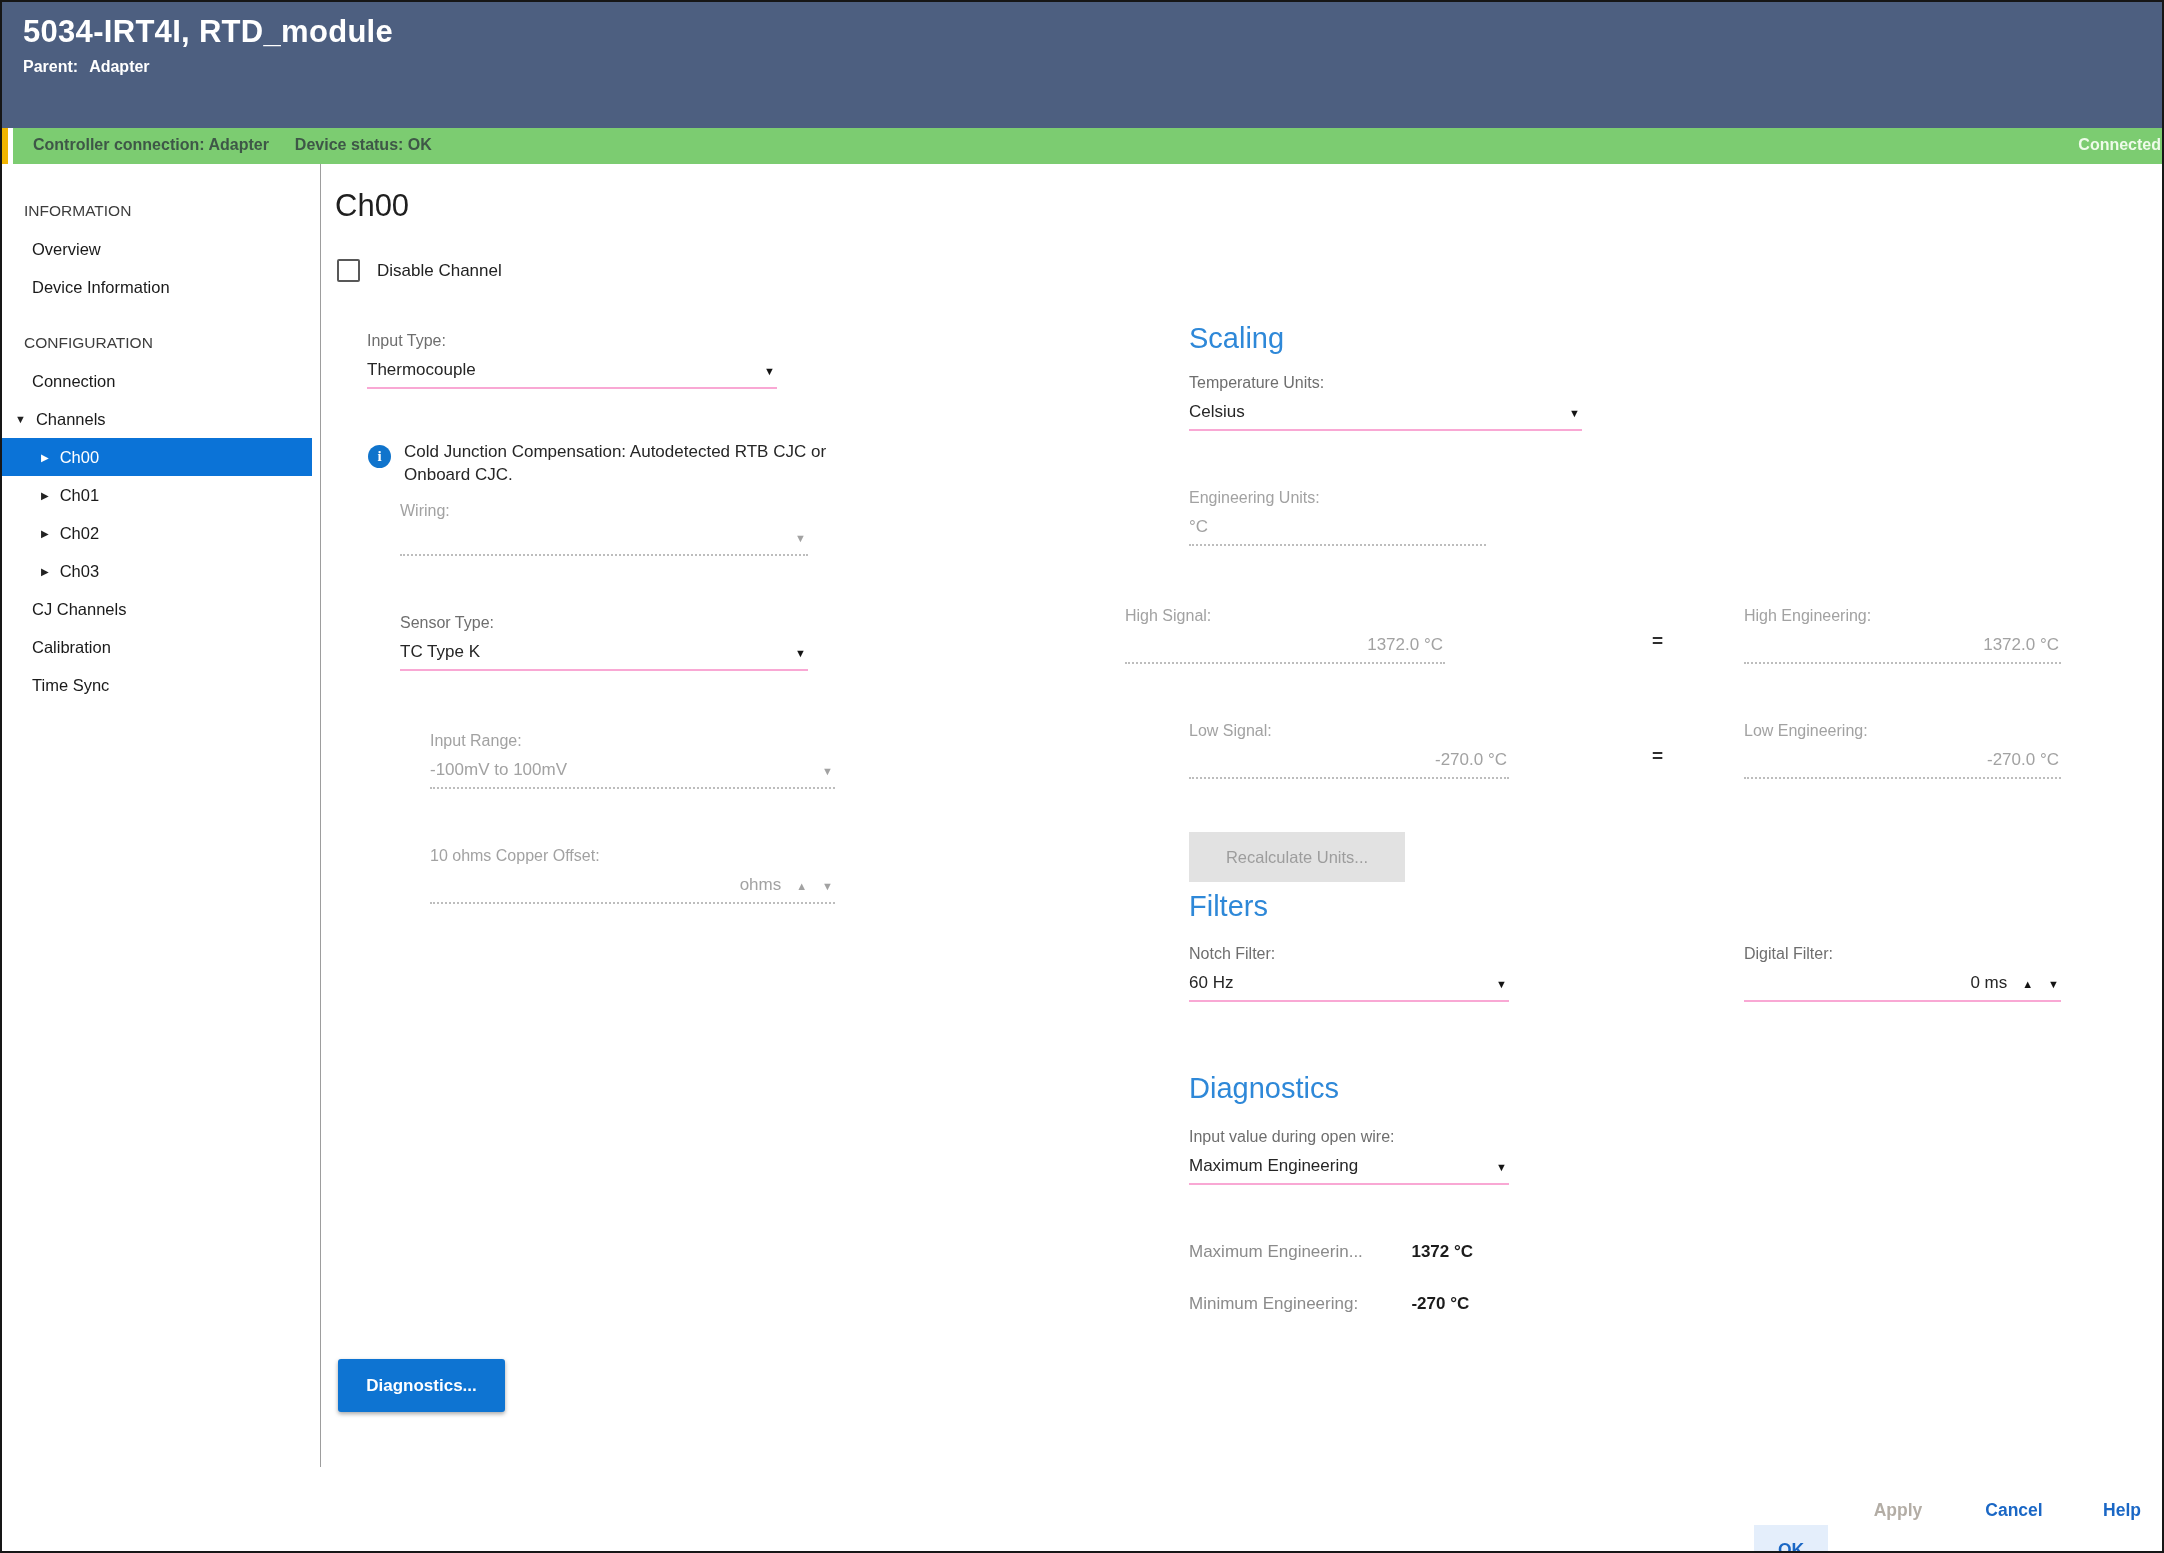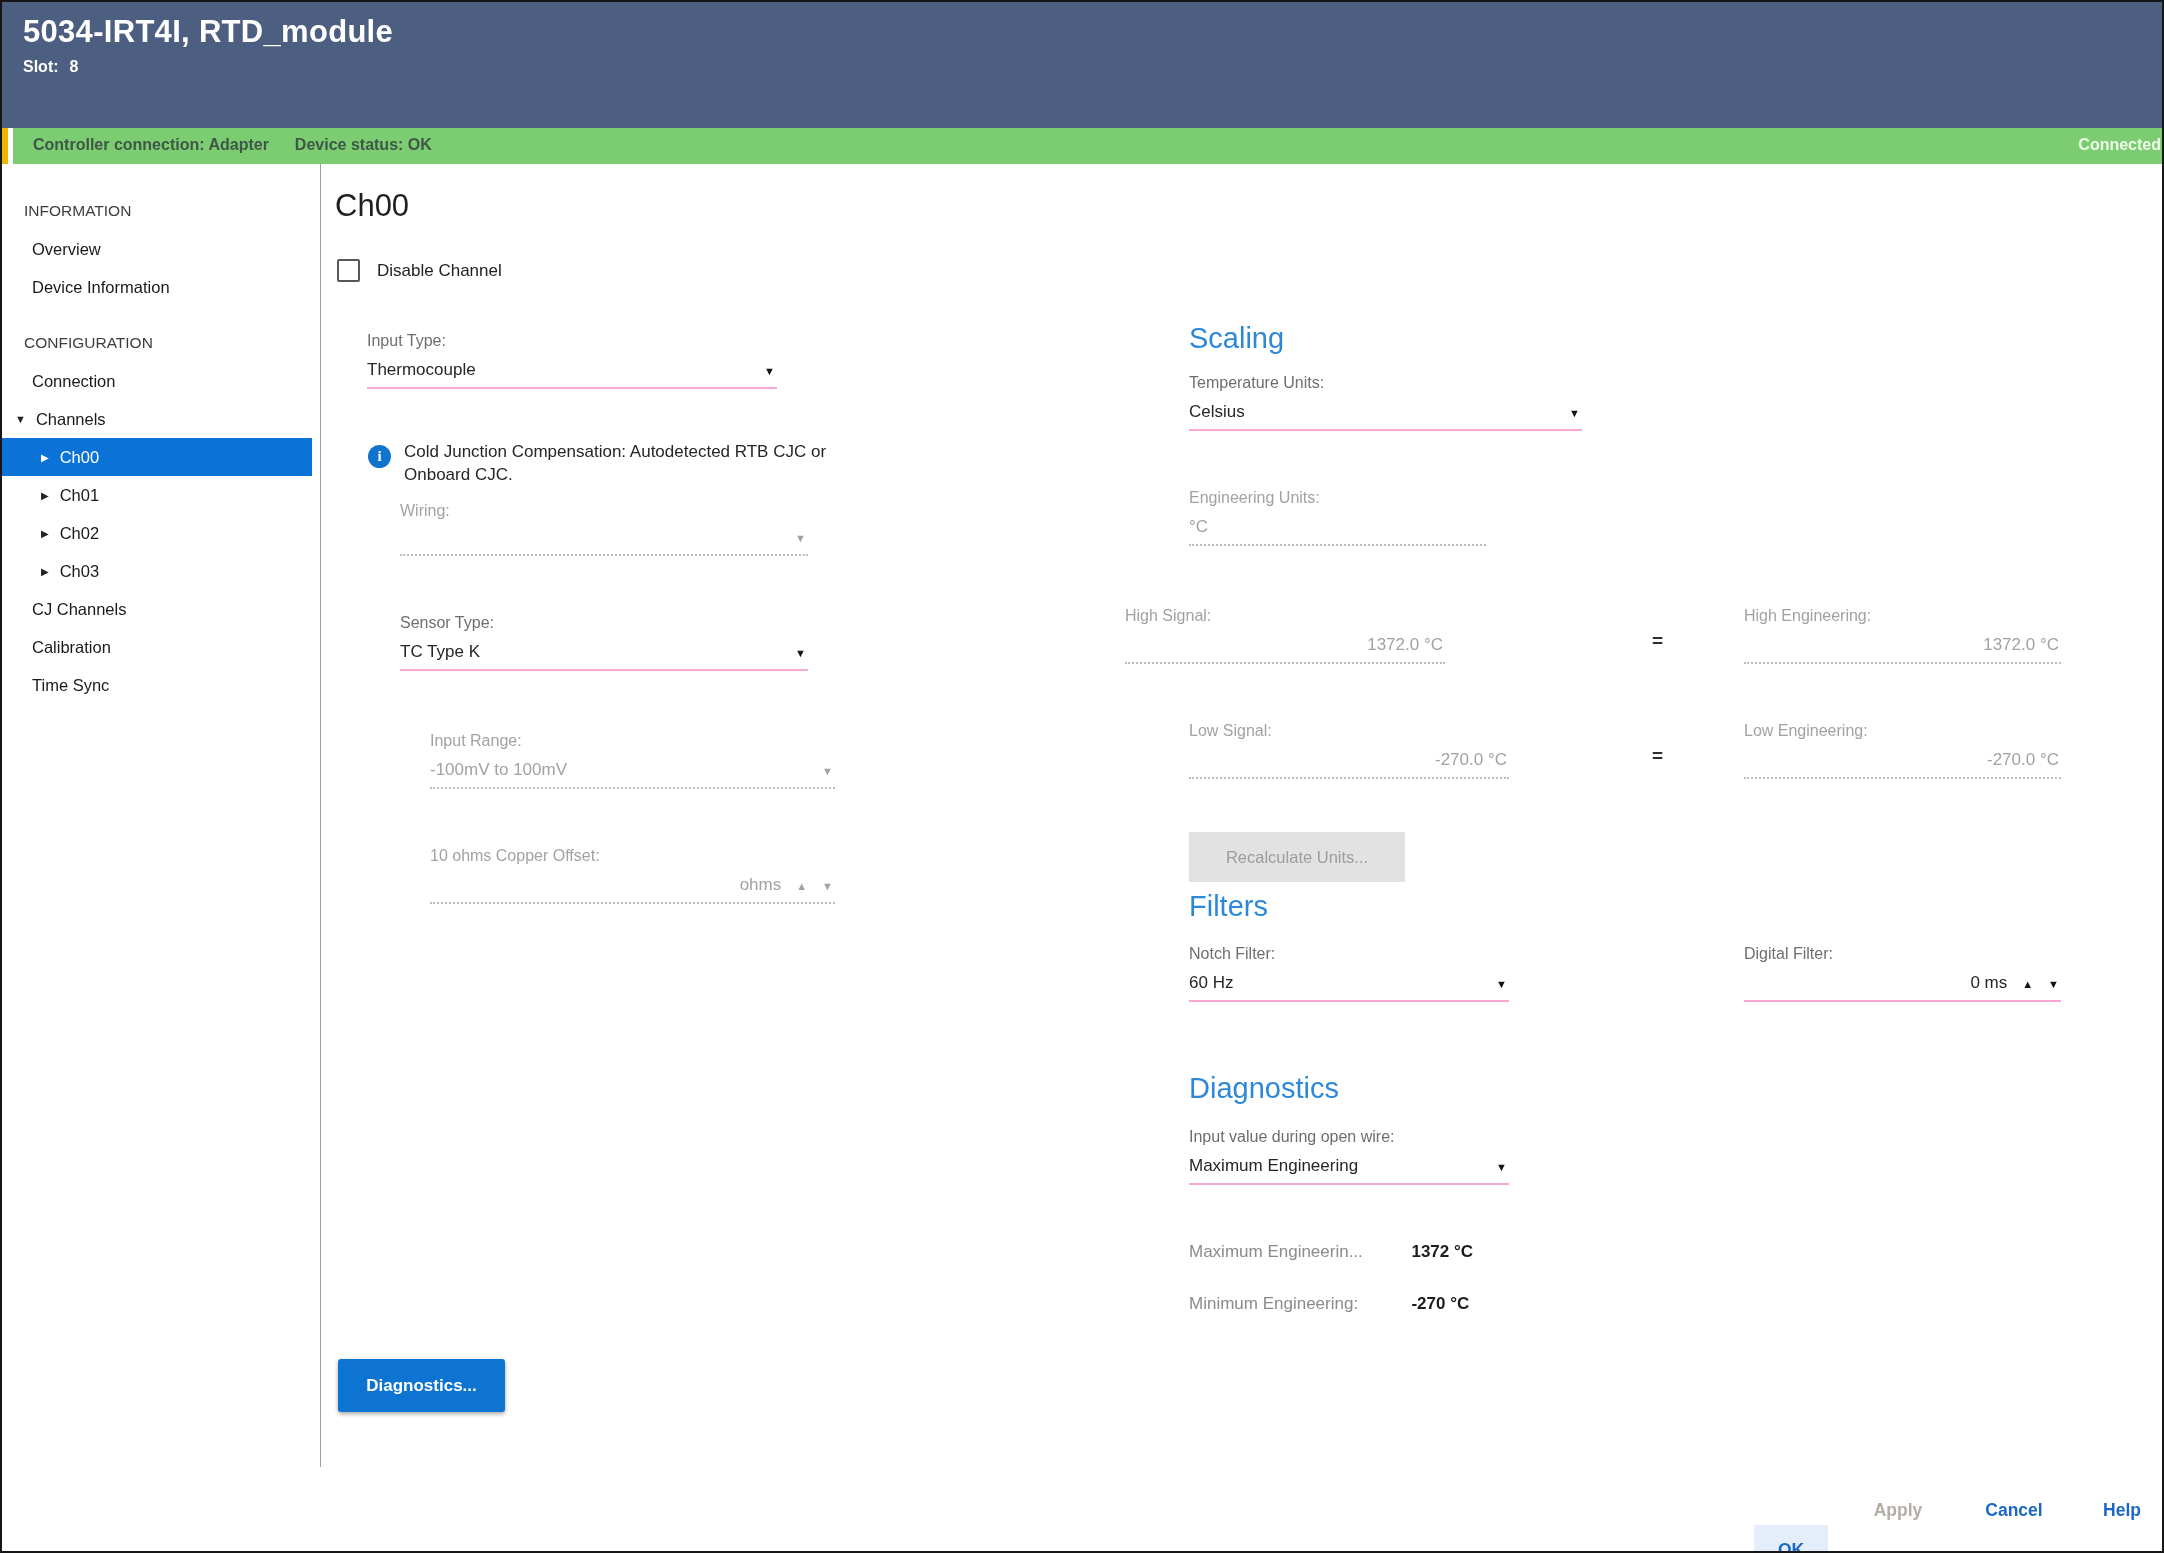--- a/index.html
+++ b/index.html
@@ -76,21 +76,21 @@
   .btn-help { left:2082px; width:76px; color:#1a67c5; }
 </style>
 </head>
 <body>
 
 <div class="window">
 
   <div class="titlebar">
     <div class="t">5034-IRT4I, RTD_module</div>
     <div class="meta">
-      <span>Slot:</span><span class="v">8</span>
+      <span>Parent:</span><span class="v">Adapter</span>
     </div>
   </div>
 
   <div class="statusbar">
     <div class="stripe"></div>
     <div class="green">
       <div class="status-text">
         <span>Controller connection: Adapter</span><span class="gap"></span><span>Device status: OK</span>
       </div>
       <div class="connected">Connected</div>

